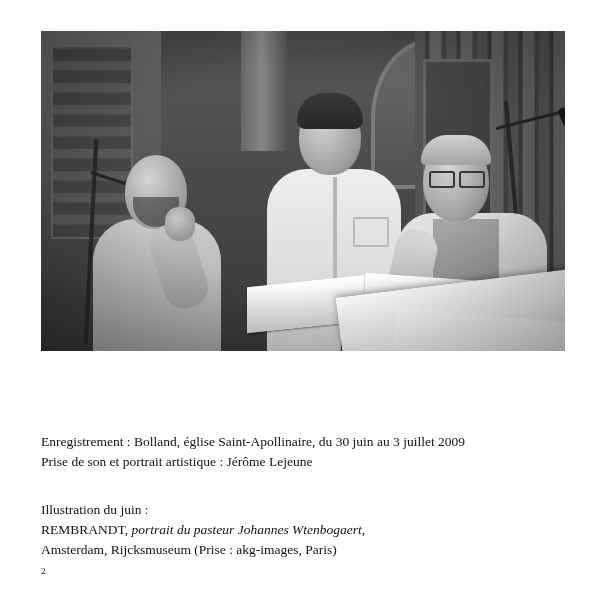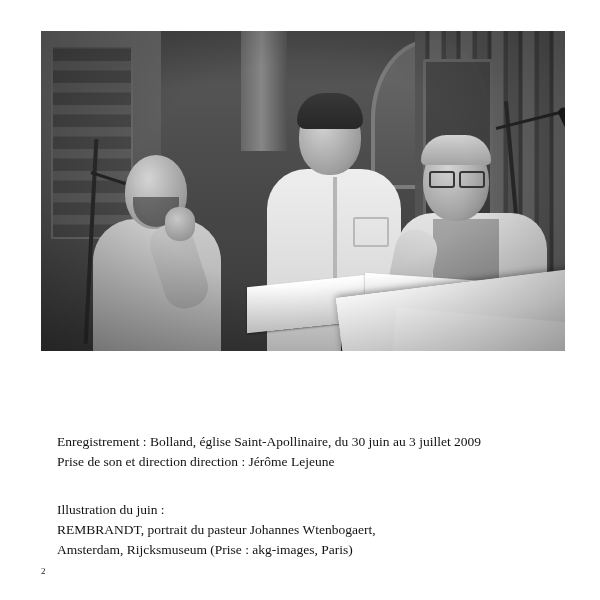--- a/index.html
+++ b/index.html
@@ -287,24 +287,23 @@
     position: absolute;
     left: 41px;
     top: 432px;
     width: 470px;
   }
   .cap-line {
     font-size: 13.5px;
     line-height: 20px;
     color: #121212;
     white-space: nowrap;
-    margin-left: 16px;
   }
   .block-gap { height: 28px; }
-  .italic { }
+  .italic { font-style: italic; }
   .page-number {
     position: absolute;
     left: 41px;
     top: 566px;
     font-size: 9px;
     color: #1a1a1a;
   }
 </style>
 </head>
 <body>
@@ -369,21 +368,21 @@
       <div class="score sc3"></div>
       <div class="score-fg"></div>
       <div class="score-fg2"></div>
 
       <div class="vignette"></div>
     </div>
   </div>
 
   <div class="caption">
     <div class="cap-line">Enregistrement : Bolland, église Saint-Apollinaire, du 30 juin au 3 juillet 2009</div>
-    <div class="cap-line">Prise de son et direction direction : Jérôme Lejeune</div>
+    <div class="cap-line">Prise de son et portrait artistique : Jérôme Lejeune</div>
 
     <div class="block-gap"></div>
 
     <div class="cap-line">Illustration du juin :</div>
 
     <div class="cap-line">
       <span>REMBRANDT, </span><span class="italic">portrait du pasteur Johannes Wtenbogaert</span><span>,</span>
     </div>
 
     <div class="cap-line">Amsterdam, Rijcksmuseum (Prise : akg-images, Paris)</div>

